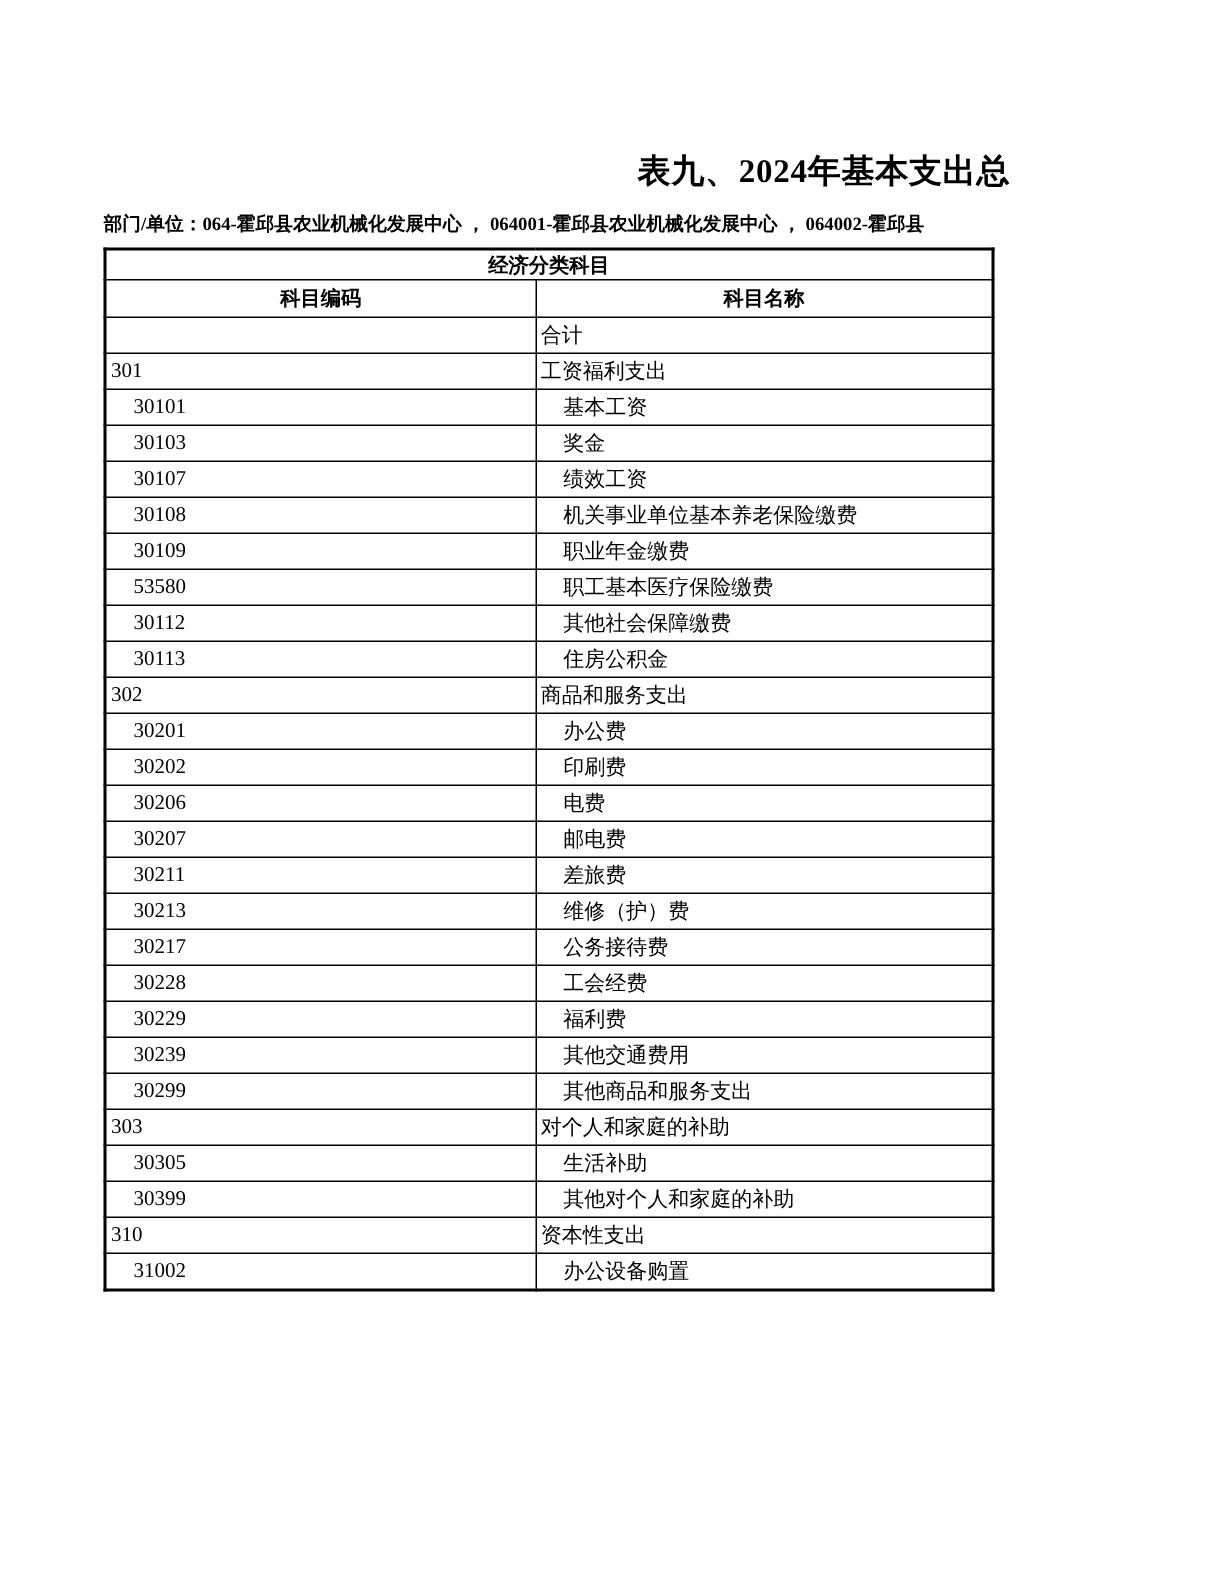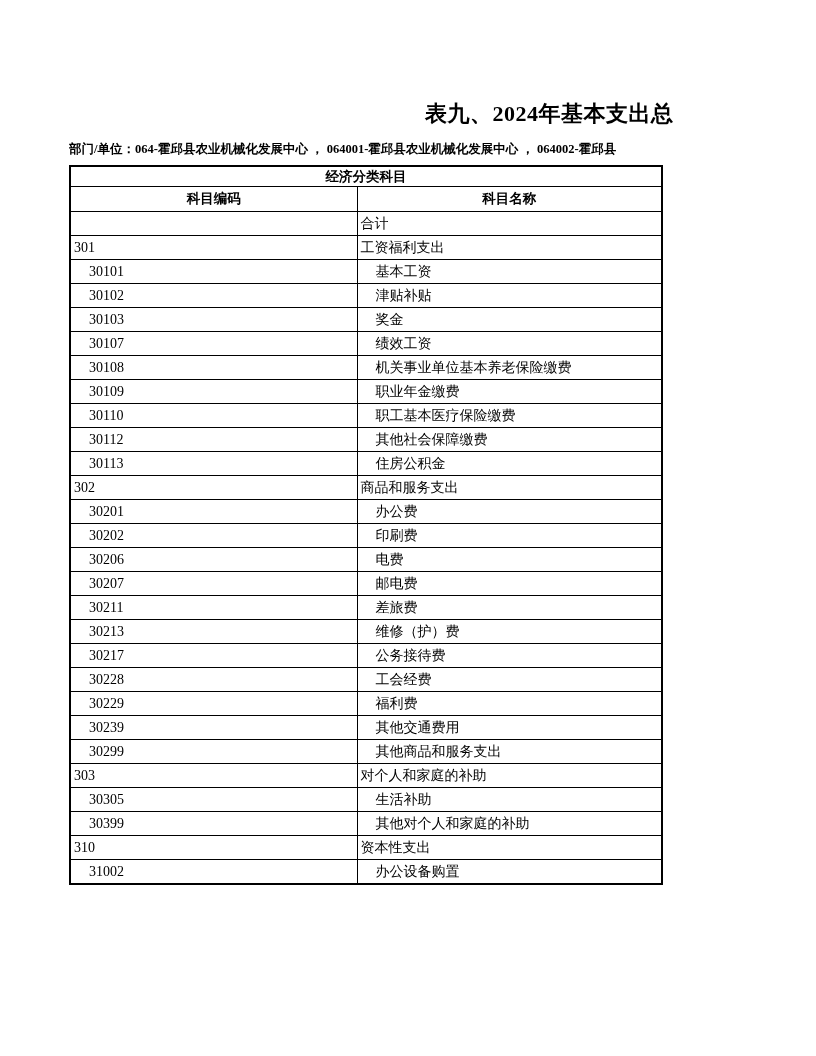--- a/index.html
+++ b/index.html
@@ -110,41 +110,37 @@
         </tr>
         <tr>
           <td class="cell">301</td>
           <td class="cell">工资福利支出</td>
         </tr>
         <tr>
           <td class="cell indent-1">30101</td>
           <td class="cell indent-1">基本工资</td>
         </tr>
         <tr>
-          <td class="cell indent-1">30102</td>
-          <td class="cell indent-1">津贴补贴</td>
-        </tr>
-        <tr>
           <td class="cell indent-1">30103</td>
           <td class="cell indent-1">奖金</td>
         </tr>
         <tr>
           <td class="cell indent-1">30107</td>
           <td class="cell indent-1">绩效工资</td>
         </tr>
         <tr>
           <td class="cell indent-1">30108</td>
           <td class="cell indent-1">机关事业单位基本养老保险缴费</td>
         </tr>
         <tr>
           <td class="cell indent-1">30109</td>
           <td class="cell indent-1">职业年金缴费</td>
         </tr>
         <tr>
-          <td class="cell indent-1">30110</td>
+          <td class="cell indent-1">53580</td>
           <td class="cell indent-1">职工基本医疗保险缴费</td>
         </tr>
         <tr>
           <td class="cell indent-1">30112</td>
           <td class="cell indent-1">其他社会保障缴费</td>
         </tr>
         <tr>
           <td class="cell indent-1">30113</td>
           <td class="cell indent-1">住房公积金</td>
         </tr>

